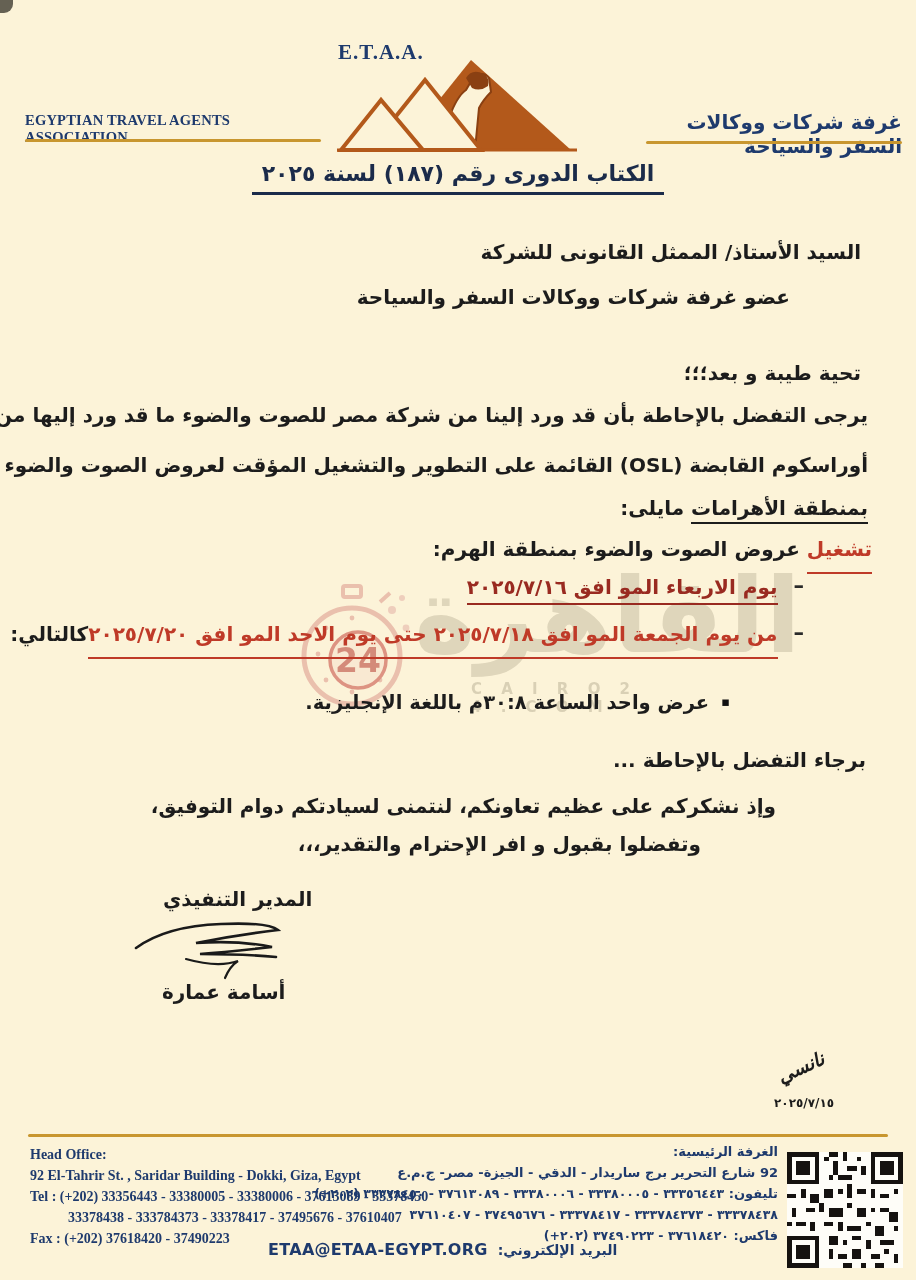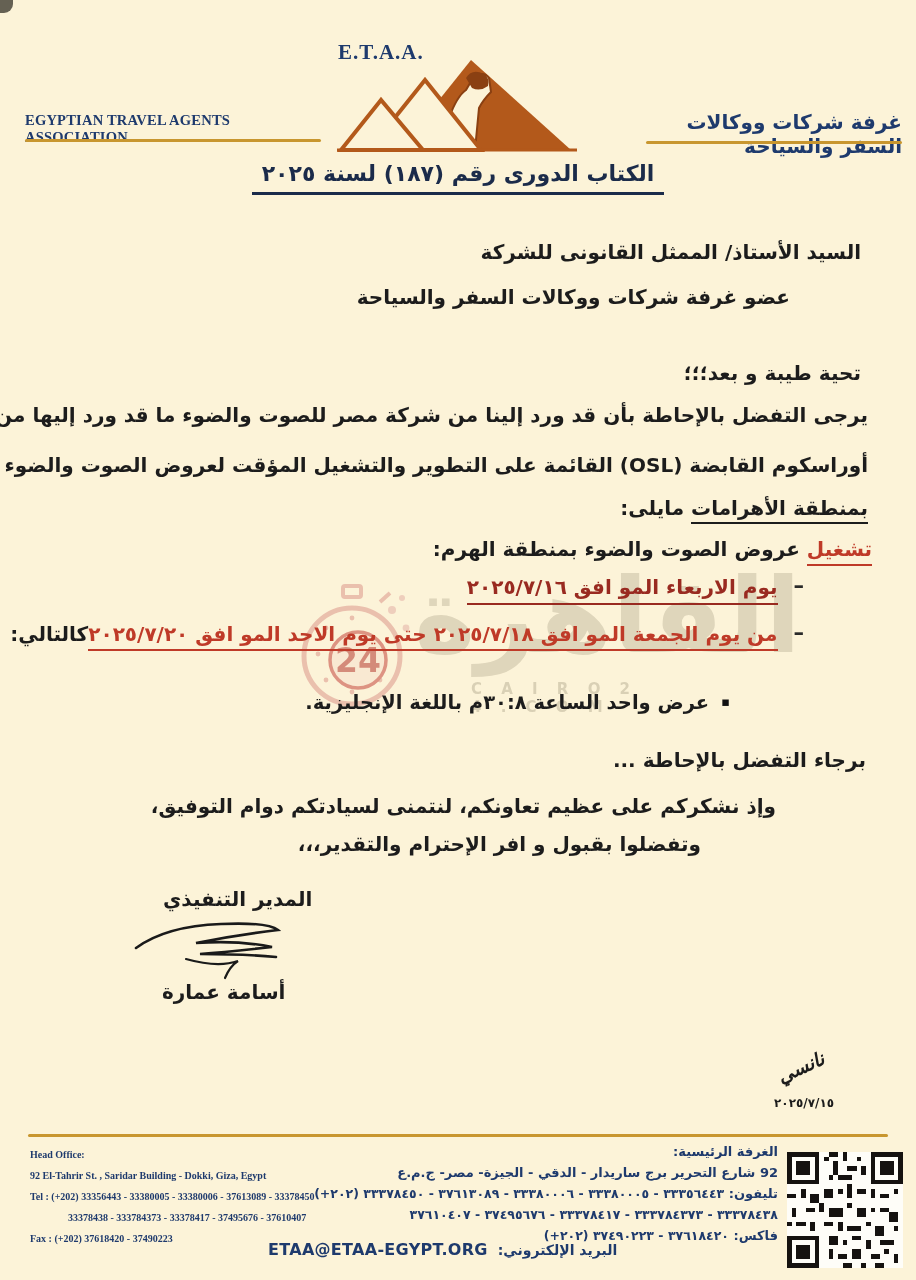--- a/index.html
+++ b/index.html
@@ -16,33 +16,33 @@
   .org-ar{font-size:20px;font-weight:700;color:#1e3a6d;text-align:right;}
   .circ-title{width:100%;text-align:center;}
   .circ-title span{display:inline-block;font-size:22px;font-weight:700;color:#1b2b4a;
                    border-bottom:3px solid #1b2b4a;padding:0 10px 6px;}
   
   .t{font-weight:700;font-size:20px;line-height:1.3;white-space:nowrap;}
   .u-black{border-bottom:2.2px solid #1c1c1c;padding-bottom:2px;}
   .red1{color:#992a20;}
   .red2{color:#bf3a28;}
   .u-red1{border-bottom:2.2px solid #992a20;padding-bottom:3px;}
-  .u-red2{border-bottom:2.2px solid #bf3a28;padding-bottom:3px;}
+  .u-red2{border-bottom:2.2px solid #bf3a28;padding-bottom:11px;}
   .bullet-row{display:flex;flex-direction:row;direction:rtl;gap:16px;align-items:flex-start;}
   .dash{font-weight:700;font-size:21px;color:#2a2a2a;line-height:1.2;}
   .sqr{font-size:13px;line-height:1.9;color:#111;}
   
   .hand{font-style:italic;font-weight:700;font-size:19px;transform:rotate(-24deg);}
   
   .wm{opacity:.55;pointer-events:none;}
   .wm-ar{font-size:104px;font-weight:700;color:#93896f;opacity:.5;line-height:1;
          font-family:"DejaVu Sans",sans-serif;}
   .wm-en{font-size:15px;font-weight:700;color:#93896f;opacity:.6;letter-spacing:7px;}
   
-  .foot-en{font-family:"Liberation Serif",serif;font-weight:700;font-size:10px;
+  .foot-en{font-family:"Liberation Serif",serif;font-weight:700;font-size:14px;
            color:#1e3a6d;line-height:21px;white-space:nowrap;}
   .foot-en .indent{padding-left:38px;}
   .foot-ar{direction:rtl;text-align:right;font-weight:700;font-size:13px;color:#1e3a6d;
            line-height:21px;white-space:nowrap;}
   .foot-ar .nums{font-size:12.5px;text-align:right;}
   .email-row{display:flex;direction:rtl;gap:10px;align-items:baseline;}
   .email-lbl{font-weight:700;font-size:14px;color:#1e3a6d;}
   .email-val{font-weight:700;font-size:16px;color:#1e3a6d;letter-spacing:.3px;}
   .corner-mark{width:13px;height:13px;background:#4a473c;border-bottom-right-radius:9px;opacity:.85;}
 </style>

